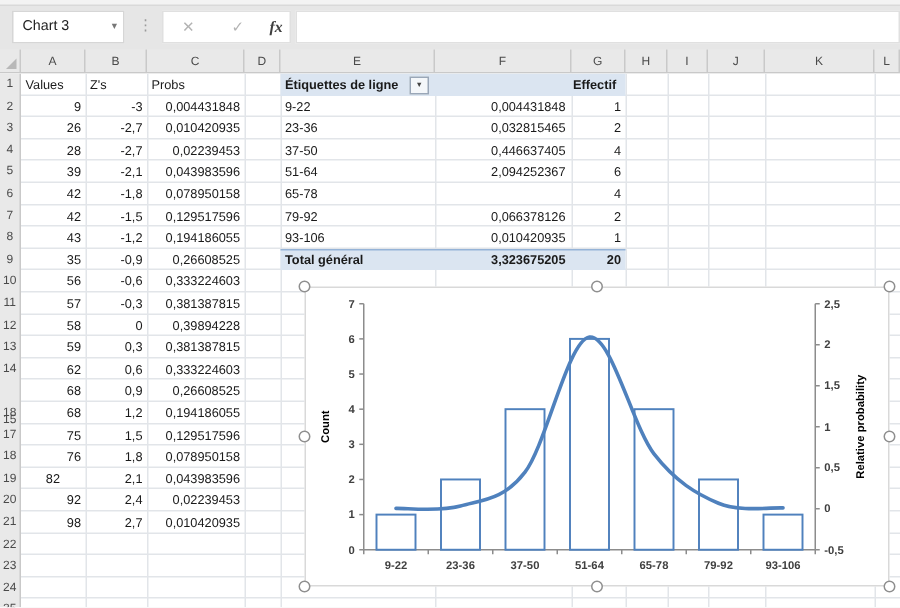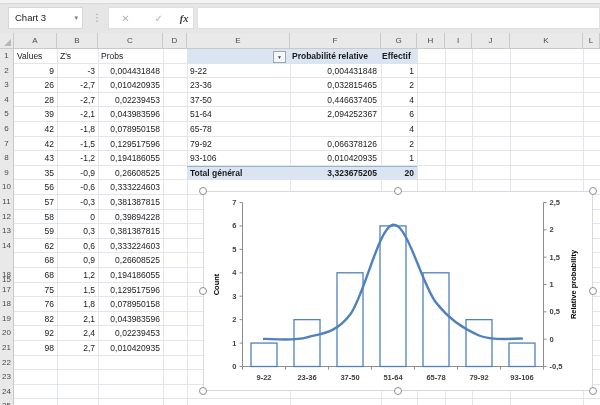--- a/index.html
+++ b/index.html
@@ -201,33 +201,33 @@
       <div class="cell right" style="left: 98px; width: 62px; top: 204.4px; height: 14.6px; line-height: 14.6px;">0,26608525</div>
       <div class="cell right" style="left: 14px; width: 40px; top: 219px; height: 14.6px; line-height: 14.6px;">68</div>
       <div class="cell right" style="left: 57px; width: 38px; top: 219px; height: 14.6px; line-height: 14.6px;">1,2</div>
       <div class="cell right" style="left: 98px; width: 62px; top: 219px; height: 14.6px; line-height: 14.6px;">0,194186055</div>
       <div class="cell right" style="left: 14px; width: 40px; top: 233.6px; height: 14.6px; line-height: 14.6px;">75</div>
       <div class="cell right" style="left: 57px; width: 38px; top: 233.6px; height: 14.6px; line-height: 14.6px;">1,5</div>
       <div class="cell right" style="left: 98px; width: 62px; top: 233.6px; height: 14.6px; line-height: 14.6px;">0,129517596</div>
       <div class="cell right" style="left: 14px; width: 40px; top: 248.2px; height: 14.6px; line-height: 14.6px;">76</div>
       <div class="cell right" style="left: 57px; width: 38px; top: 248.2px; height: 14.6px; line-height: 14.6px;">1,8</div>
       <div class="cell right" style="left: 98px; width: 62px; top: 248.2px; height: 14.6px; line-height: 14.6px;">0,078950158</div>
-      <div class="cell right" style="left: 14px; width: 40px; top: 262.8px; height: 14.6px; line-height: 14.6px;">82</div>
+      <div class="cell right" style="left: 0; width: 40px; top: 262.8px; height: 14.6px; line-height: 14.6px;">82</div>
       <div class="cell right" style="left: 57px; width: 38px; top: 262.8px; height: 14.6px; line-height: 14.6px;">2,1</div>
       <div class="cell right" style="left: 98px; width: 62px; top: 262.8px; height: 14.6px; line-height: 14.6px;">0,043983596</div>
       <div class="cell right" style="left: 14px; width: 40px; top: 277.4px; height: 14.6px; line-height: 14.6px;">92</div>
       <div class="cell right" style="left: 57px; width: 38px; top: 277.4px; height: 14.6px; line-height: 14.6px;">2,4</div>
       <div class="cell right" style="left: 98px; width: 62px; top: 277.4px; height: 14.6px; line-height: 14.6px;">0,02239453</div>
       <div class="cell right" style="left: 14px; width: 40px; top: 292px; height: 14.6px; line-height: 14.6px;">98</div>
       <div class="cell right" style="left: 57px; width: 38px; top: 292px; height: 14.6px; line-height: 14.6px;">2,7</div>
       <div class="cell right" style="left: 98px; width: 62px; top: 292px; height: 14.6px; line-height: 14.6px;">0,010420935</div>
       <div class="pfill" style="left: 187px; width: 230px; top: 0px; height: 14.6px;"></div>
       <div class="pfill ptotal-border" style="left: 187px; width: 230px; top: 116.8px; height: 14.6px;"></div>
+      <div class="cell bold" style="left: 190px; width: 82px; top: 0px; height: 14.6px; line-height: 14.6px; overflow: hidden;">Étiquettes de ligne</div>
       <div class="pivot-drop" style="left: 273px; top: 1.5px;">▼</div>
-      <div class="cell bold" style="left: 292px; width: 88px; top: 0px; height: 14.6px; line-height: 14.6px;">Probabilité relative</div>
       <div class="cell bold" style="left: 382px; width: 34px; top: 0px; height: 14.6px; line-height: 14.6px;">Effectif</div>
       <div class="cell" style="left: 190px; width: 80px; top: 14.6px; height: 14.6px; line-height: 14.6px;">9-22</div>
       <div class="cell right" style="left: 292px; width: 85px; top: 14.6px; height: 14.6px; line-height: 14.6px;">0,004431848</div>
       <div class="cell right" style="left: 383px; width: 31px; top: 14.6px; height: 14.6px; line-height: 14.6px;">1</div>
       <div class="cell" style="left: 190px; width: 80px; top: 29.2px; height: 14.6px; line-height: 14.6px;">23-36</div>
       <div class="cell right" style="left: 292px; width: 85px; top: 29.2px; height: 14.6px; line-height: 14.6px;">0,032815465</div>
       <div class="cell right" style="left: 383px; width: 31px; top: 29.2px; height: 14.6px; line-height: 14.6px;">2</div>
       <div class="cell" style="left: 190px; width: 80px; top: 43.8px; height: 14.6px; line-height: 14.6px;">37-50</div>
       <div class="cell right" style="left: 292px; width: 85px; top: 43.8px; height: 14.6px; line-height: 14.6px;">0,446637405</div>
       <div class="cell right" style="left: 383px; width: 31px; top: 43.8px; height: 14.6px; line-height: 14.6px;">4</div>

